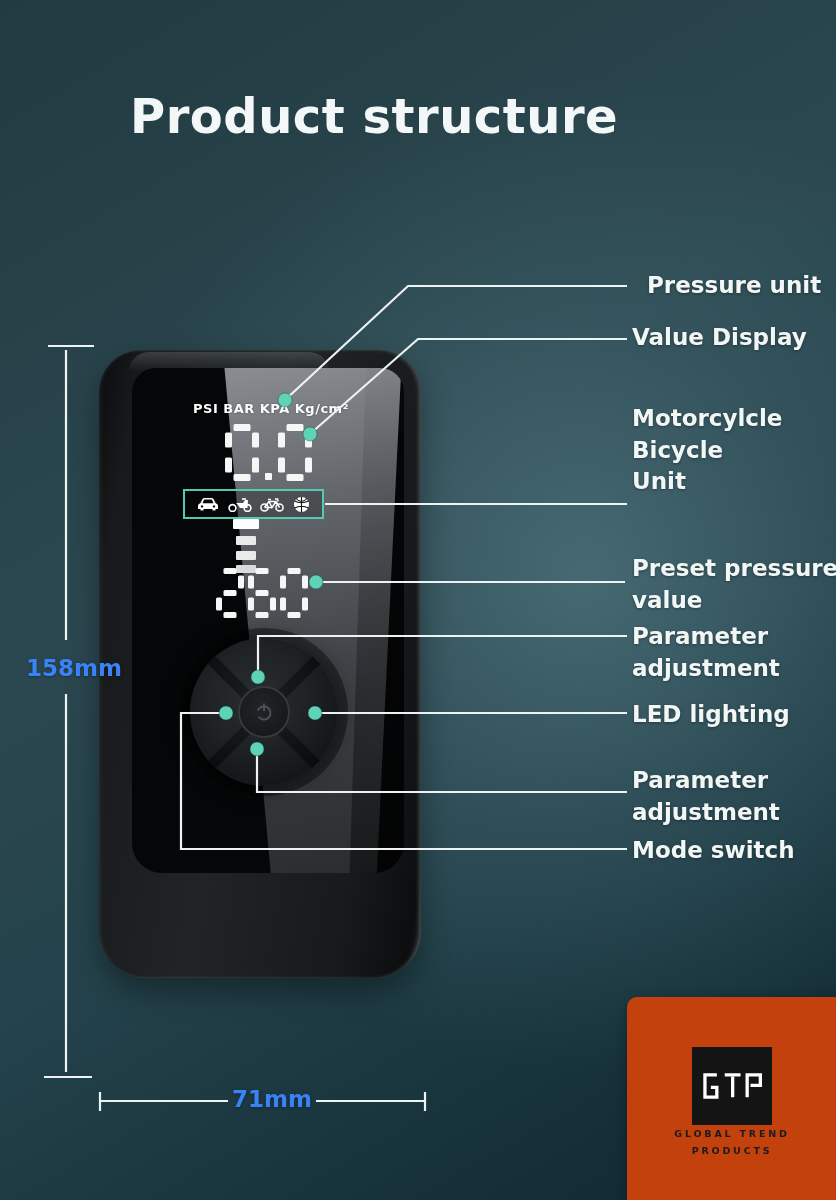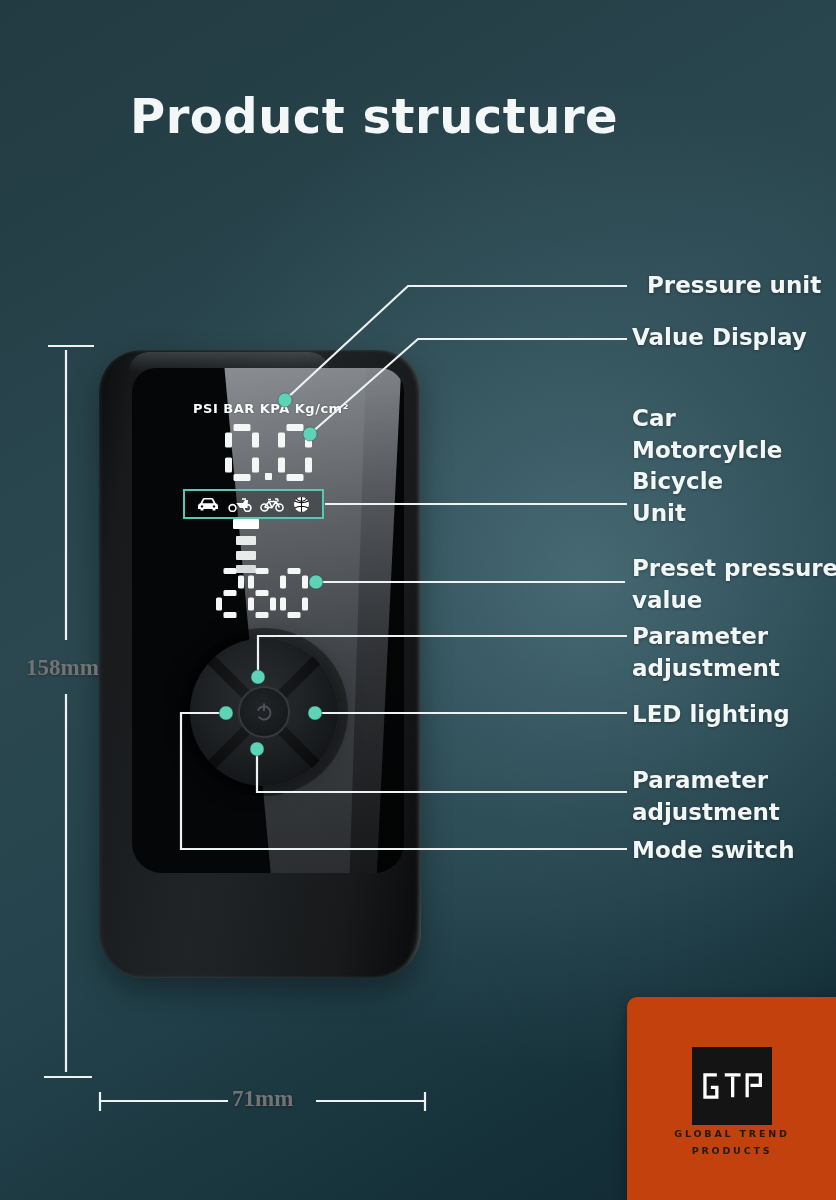--- a/index.html
+++ b/index.html
@@ -88,23 +88,22 @@
   
   .callout {
     color:#f2f6f5; font-size:23px; font-weight:700; line-height:31.5px;
     left:632px; white-space:nowrap; text-shadow:0 1px 3px rgba(0,0,0,0.35);
   }
   .c1 { top:270px;margin-left:15px; } .c2 { top:322px; } .c3 { top:403px; } .c4 { top:553px; }
   .c5 { top:621px; } .c6 { top:699px; } .c7 { top:765px; } .c8 { top:835px; }
 
   
   .dim {
-    color:#737373; font-size:23px; font-weight:700; text-align:left;
+    color:#3b82f6; font-size:23px; font-weight:700; text-align:center;
     text-shadow:0 1px 3px rgba(0,0,0,0.35);
-    font-family:Liberation Serif, serif;
   }
   .dim-h { left:26px; top:655px; width:76px; }
   .dim-w { left:232px; top:1086px; width:80px; }
 
   svg.overlay { position:absolute; left:0; top:0; pointer-events:none; }
   .overlay path, .overlay line { stroke:var(--line); stroke-width:2.2; fill:none; }
   .overlay circle.dot { fill:var(--accent); stroke:rgba(10,40,35,0.35); stroke-width:1; }
 
   
   .logo-card {
@@ -240,21 +239,20 @@
   <circle class="dot" cx="315" cy="713" r="7"></circle>
   <circle class="dot" cx="257" cy="749" r="7"></circle>
   <circle class="dot" cx="226" cy="713" r="7"></circle>
   <path d="M48,346 H94 M66,350 V640 M66,694 V1072 M44,1077 H92"></path>
   <path d="M100,1092 V1111 M100,1101 H228 M316,1101 H425 M425,1092 V1111"></path>
 </svg>
 
 <div class="abs callout c1"><span>Pressure unit</span></div>
 <div class="abs callout c2"><span>Value Display</span></div>
 <div class="abs callout c3">
-  <div>Car</div>
   <div>Motorcylcle</div>
   <div>Bicycle</div>
   <div>Unit</div>
 </div>
 <div class="abs callout c4">
   <div>Preset pressure</div>
   <div>value</div>
 </div>
 <div class="abs callout c5">
   <div>Parameter</div>

